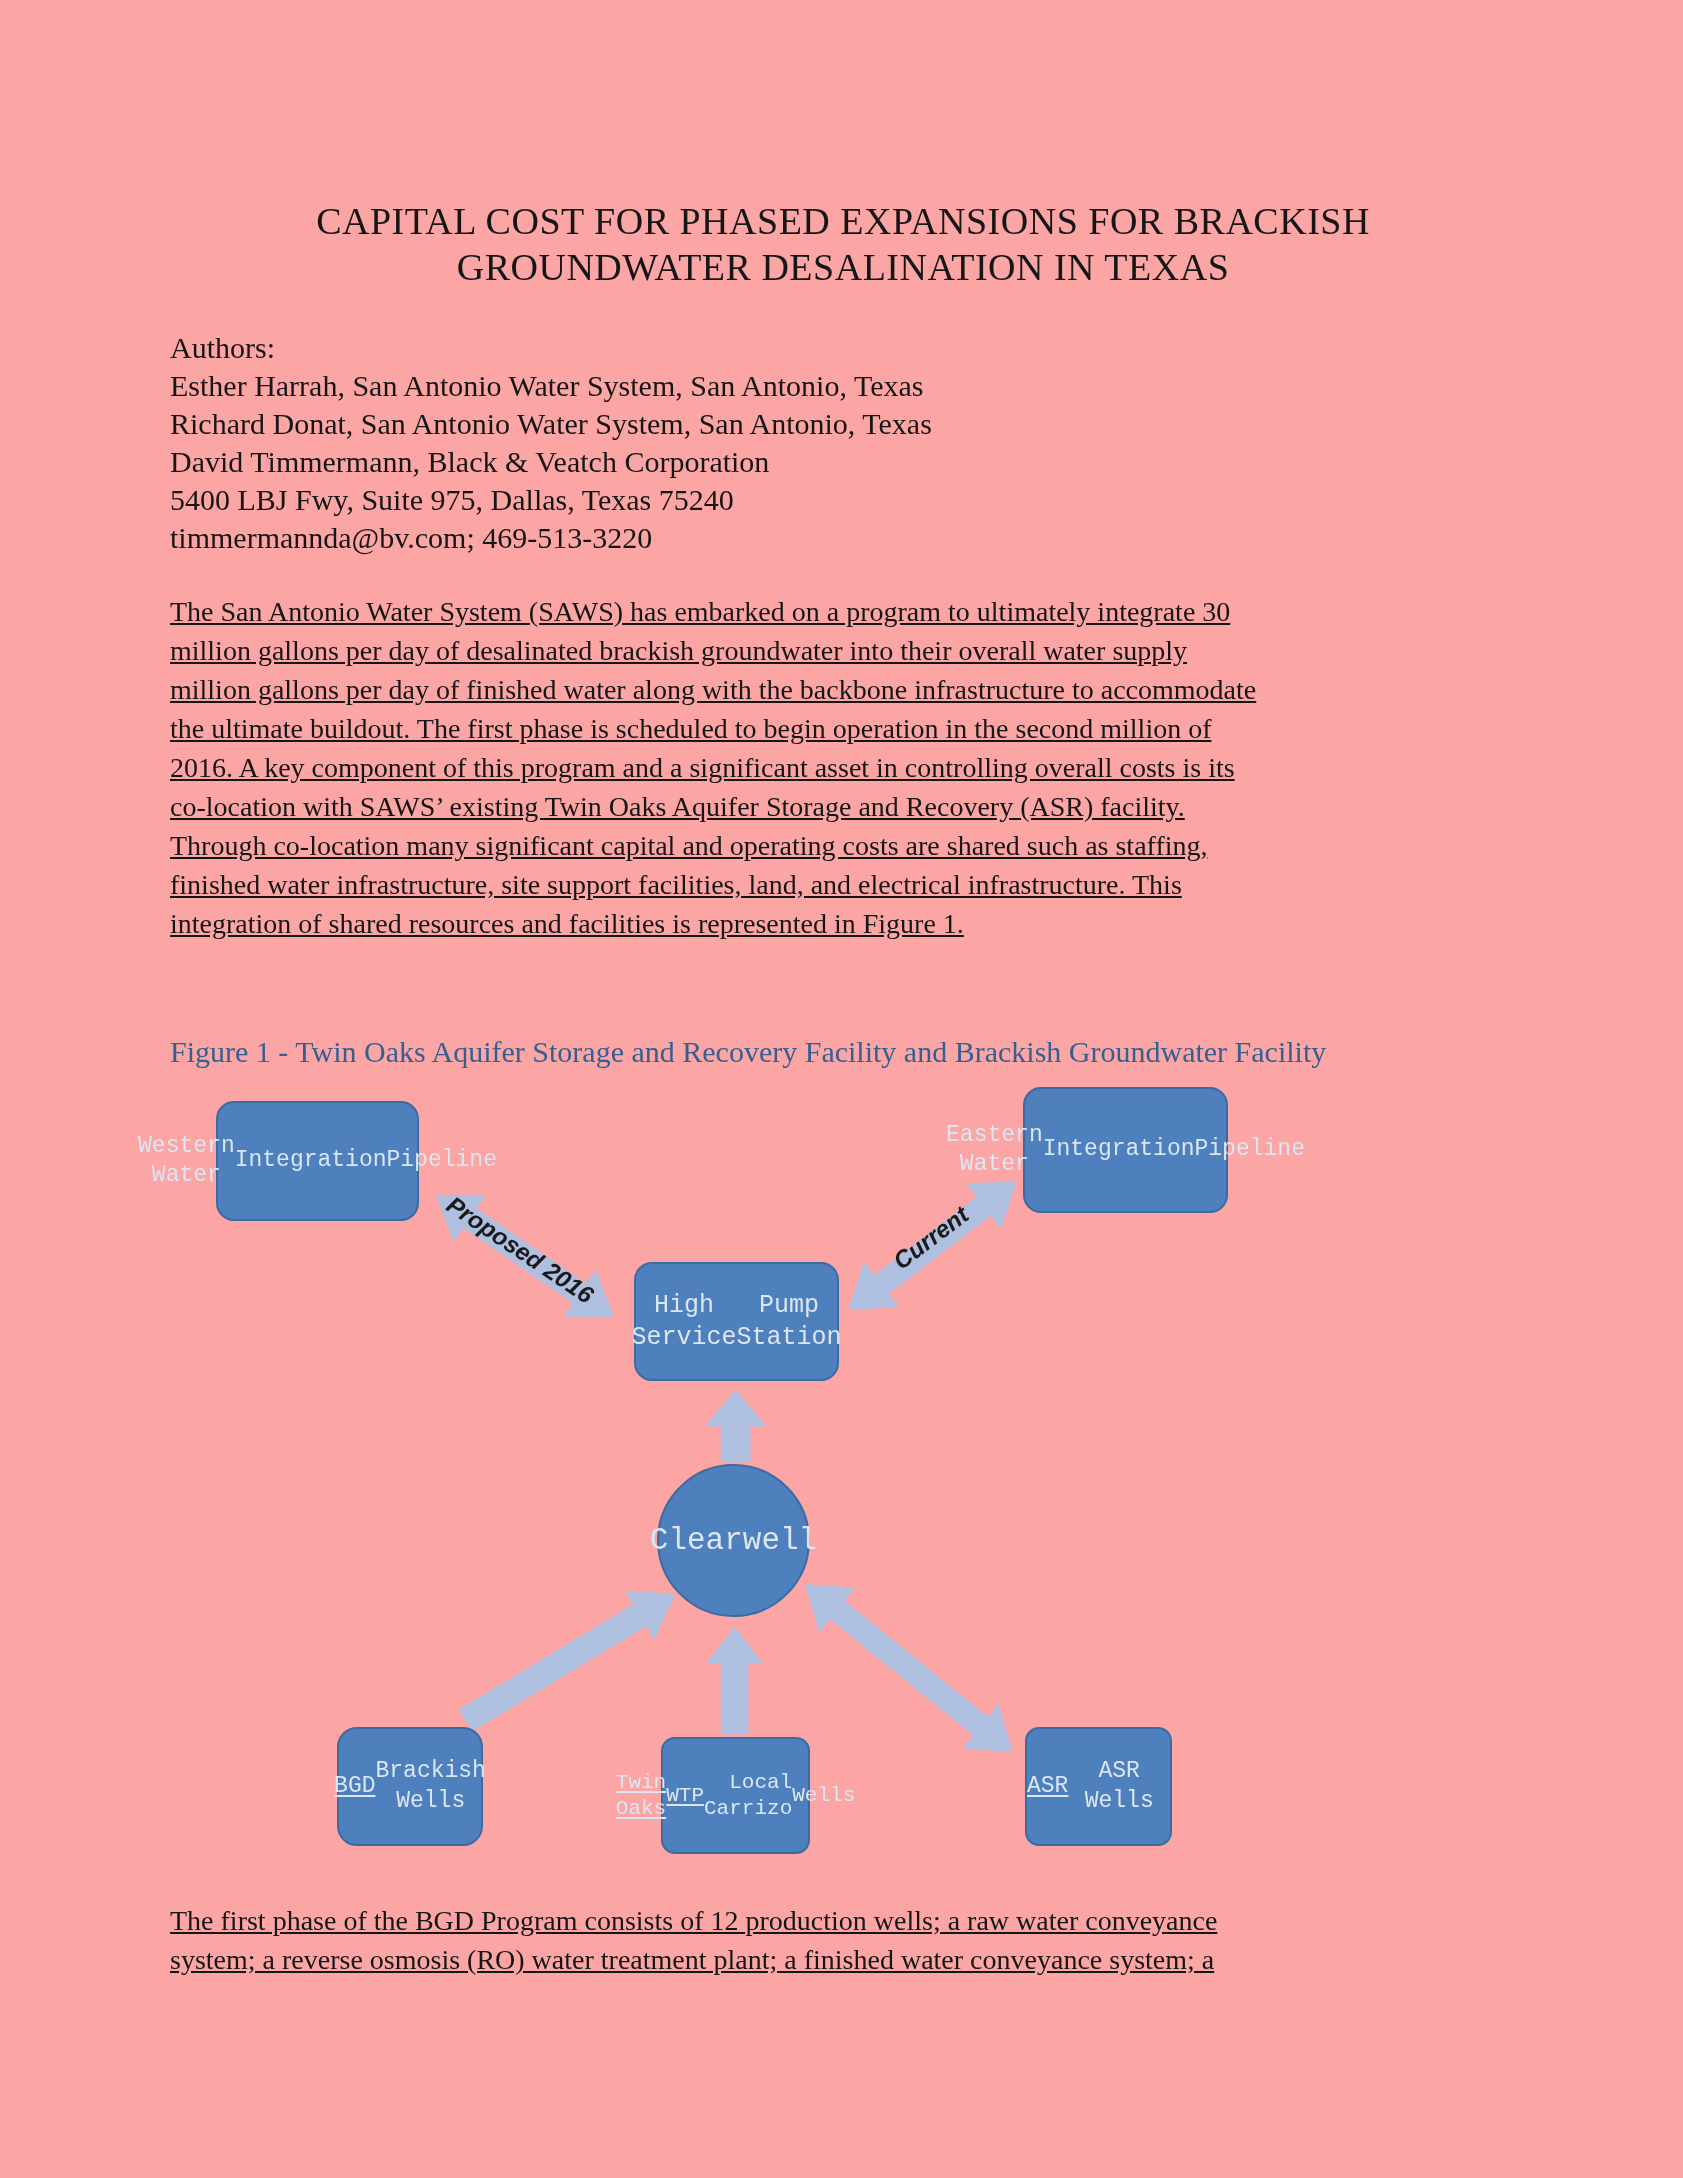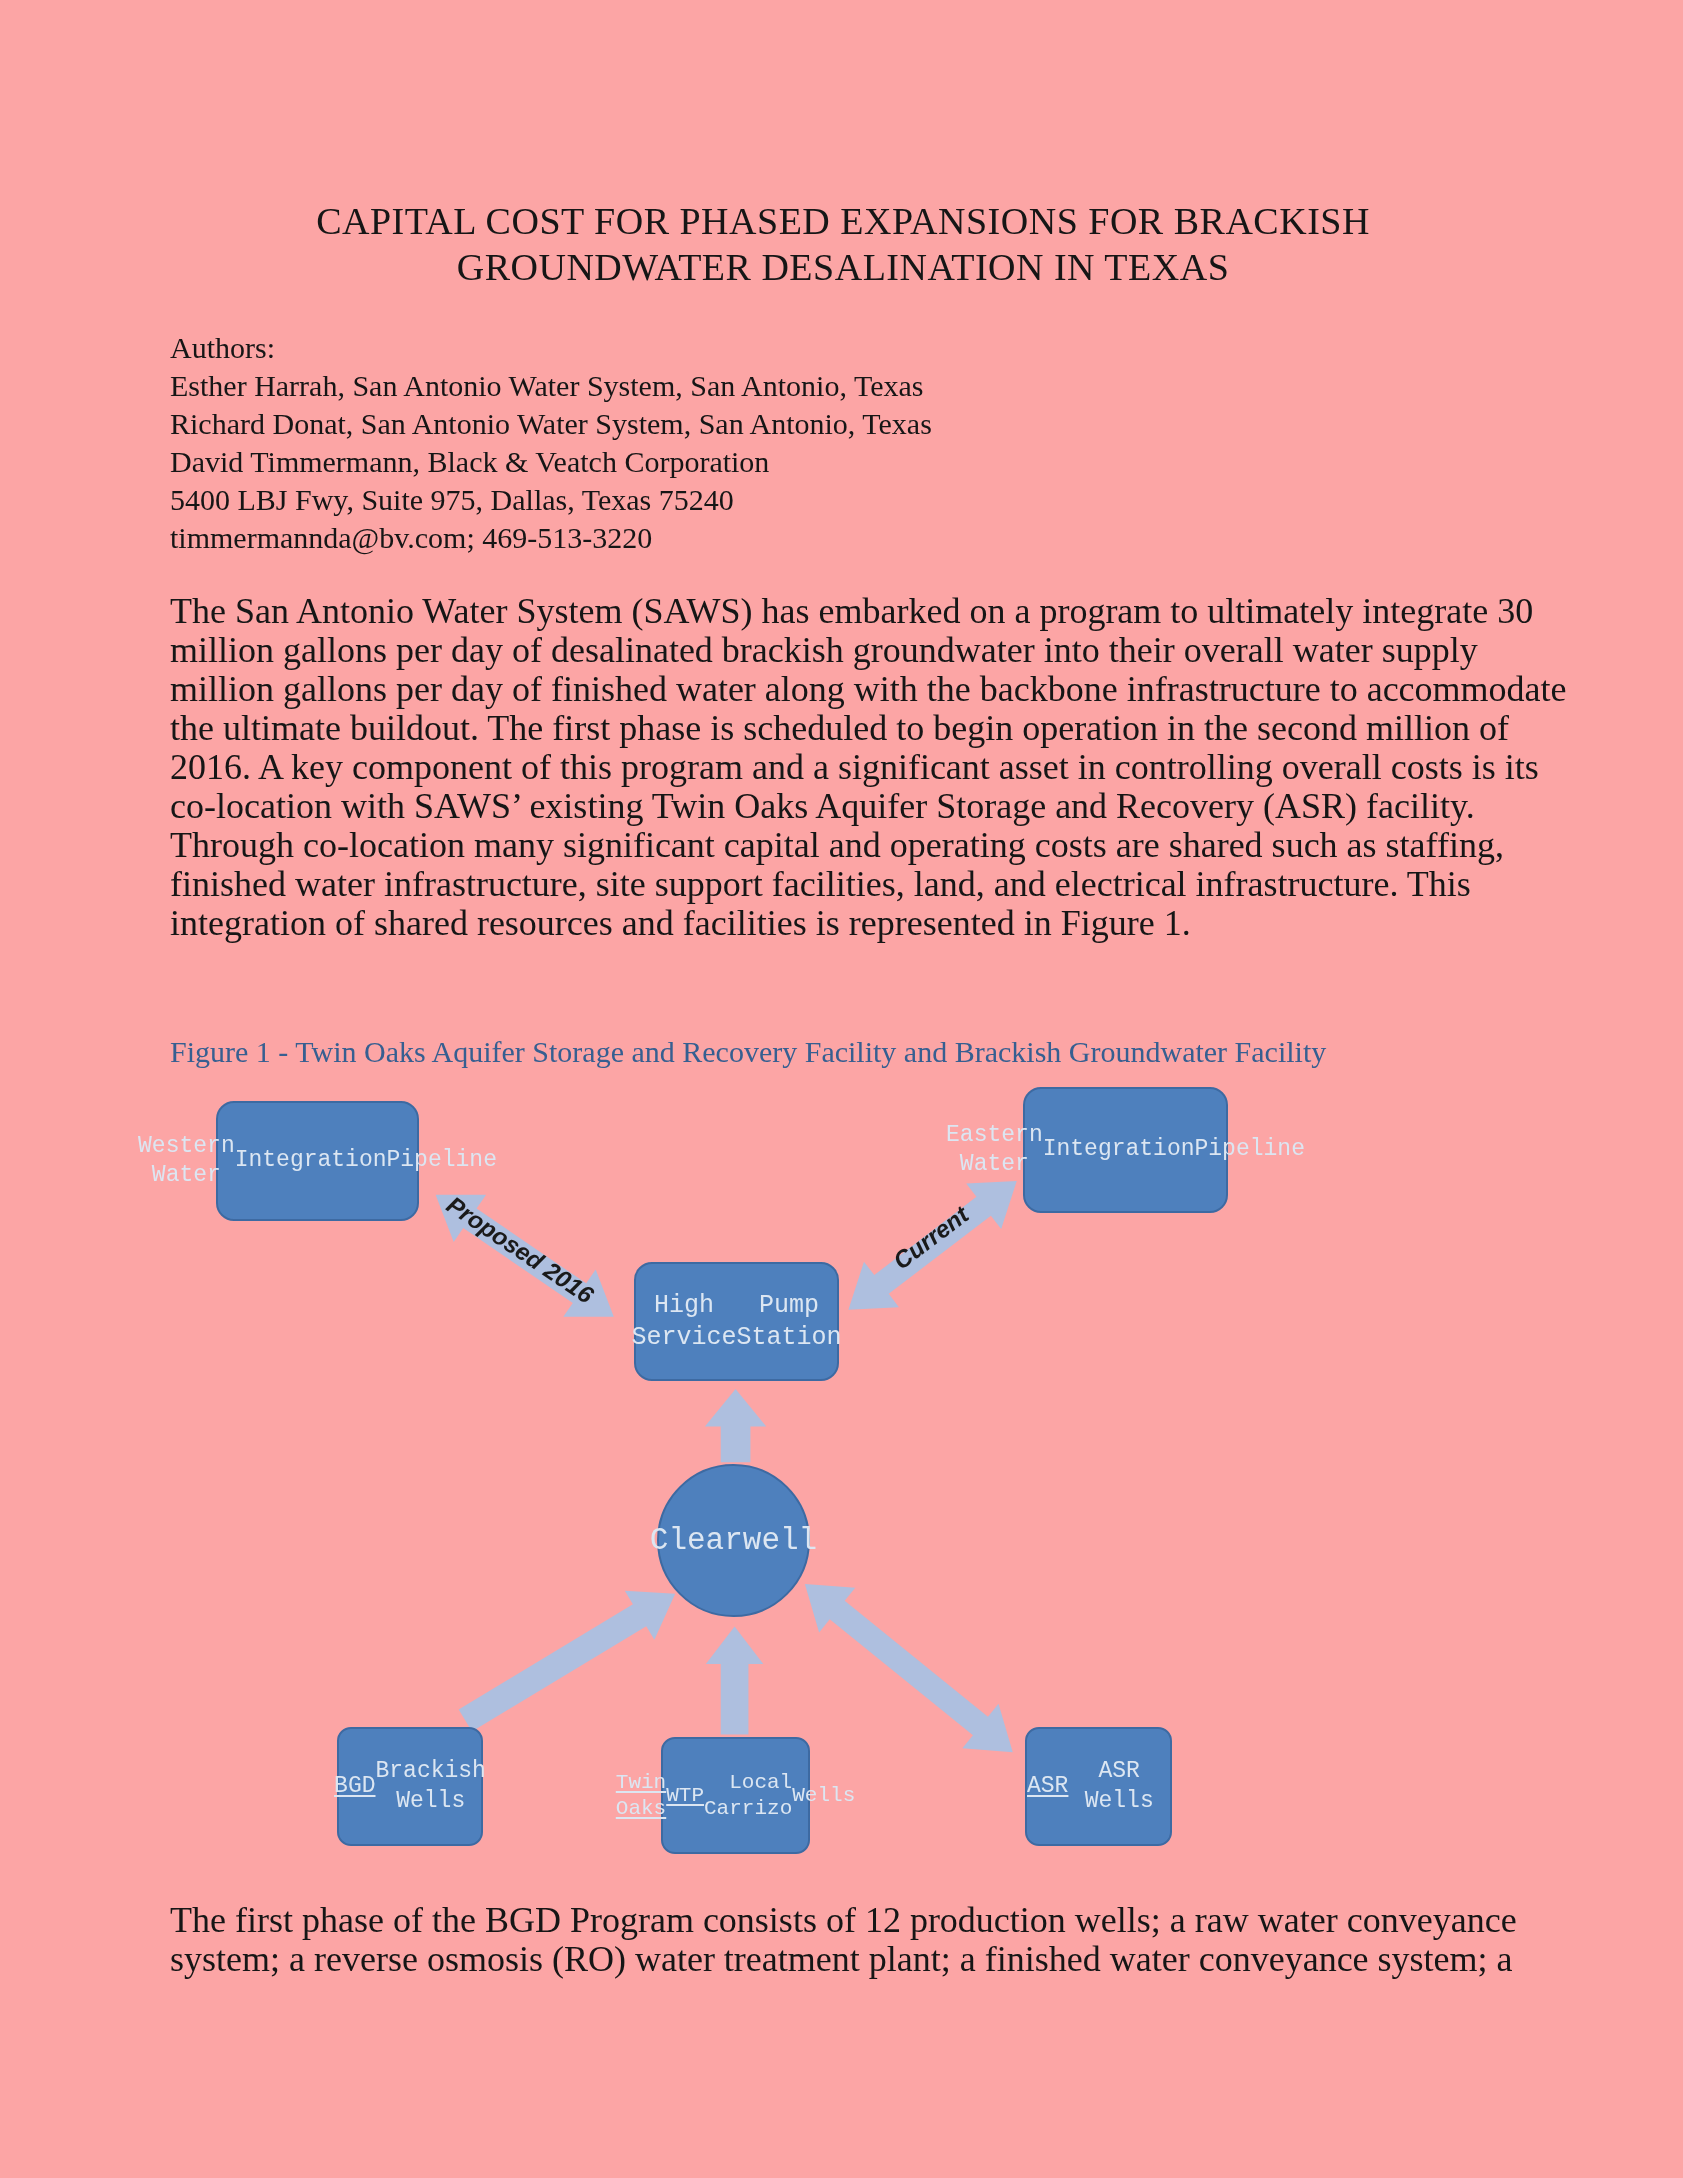--- a/index.html
+++ b/index.html
@@ -14,21 +14,21 @@
   .abs{position:absolute;}
   .doc-title{
     left:170px;top:198px;width:1346px;
     text-align:center;
     font-size:38px;line-height:46px;
     letter-spacing:0.5px;
   }
   .doc-title div{white-space:nowrap;}
   .authors{left:170px;top:329px;font-size:30px;line-height:38px;}
   .authors div{white-space:nowrap;}
-  .para{font-size:36px;line-height:39px;}
+  .para{font-size:28px;line-height:39px;text-decoration:underline;}
   .para div{white-space:nowrap;}
   .intro{left:170px;top:592px;}
   .closing{left:170px;top:1901px;}
   .fig-caption{
     left:170px;top:1034px;
     font-size:30px;line-height:36px;
     color:var(--caption);
     white-space:nowrap;
   }
   .figure{left:0;top:1074px;width:1683px;height:807px;}
@@ -44,21 +44,21 @@
     align-items:center;justify-content:center;
     text-align:center;
     box-sizing:border-box;
   }
   .node div{line-height:1.28;}
   .node .u{text-decoration:underline;text-underline-offset:3px;}
   .node-western{left:216px;top:27px;width:203px;height:120px;font-size:23px;}
   .node-eastern{left:1023px;top:13px;width:205px;height:126px;font-size:23px;}
   .node-hsps{left:634px;top:188px;width:205px;height:119px;font-size:25px;}
   .node-clearwell{left:657px;top:390px;width:153px;height:153px;border-radius:50%;font-size:31px;}
-  .node-bgd{left:337px;top:653px;width:146px;height:119px;font-size:23px;border-radius:14px;}
+  .node-bgd{left:337px;top:653px;width:146px;height:119px;font-size:23px;border-radius:20px;}
   .node-twinoaks{left:661px;top:663px;width:149px;height:117px;font-size:21px;border-radius:14px;text-align:right;}
   .node-twinoaks div{line-height:1.22;}
   .node-asr{left:1025px;top:653px;width:147px;height:119px;font-size:23px;border-radius:14px;}
   .arrow-label{
     position:absolute;
     font-family:"Liberation Sans", sans-serif;
     font-weight:bold;font-style:italic;
     font-size:24px;color:#1a1a1a;
     white-space:nowrap;
   }

